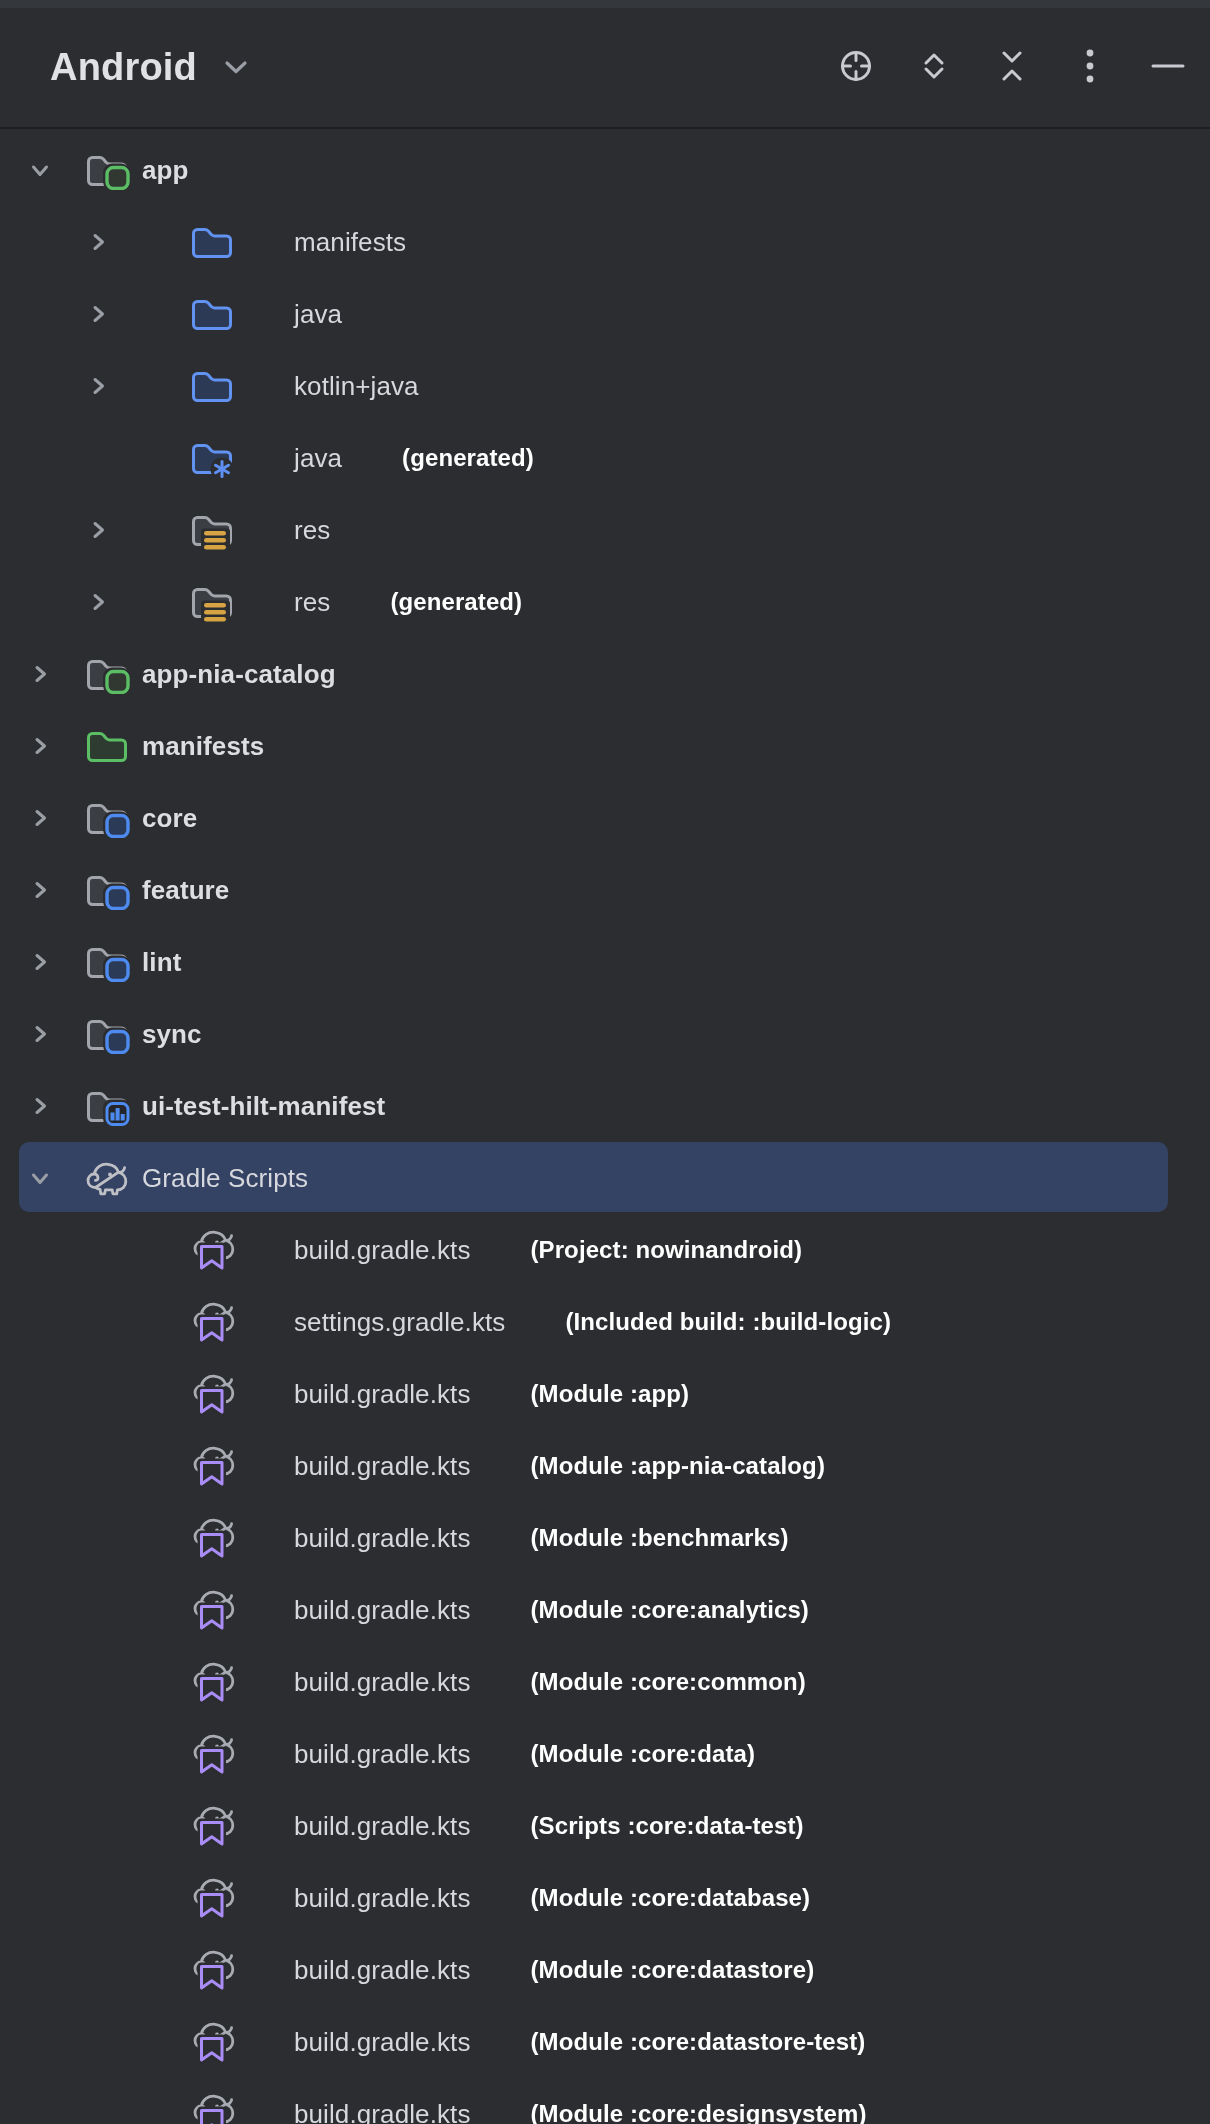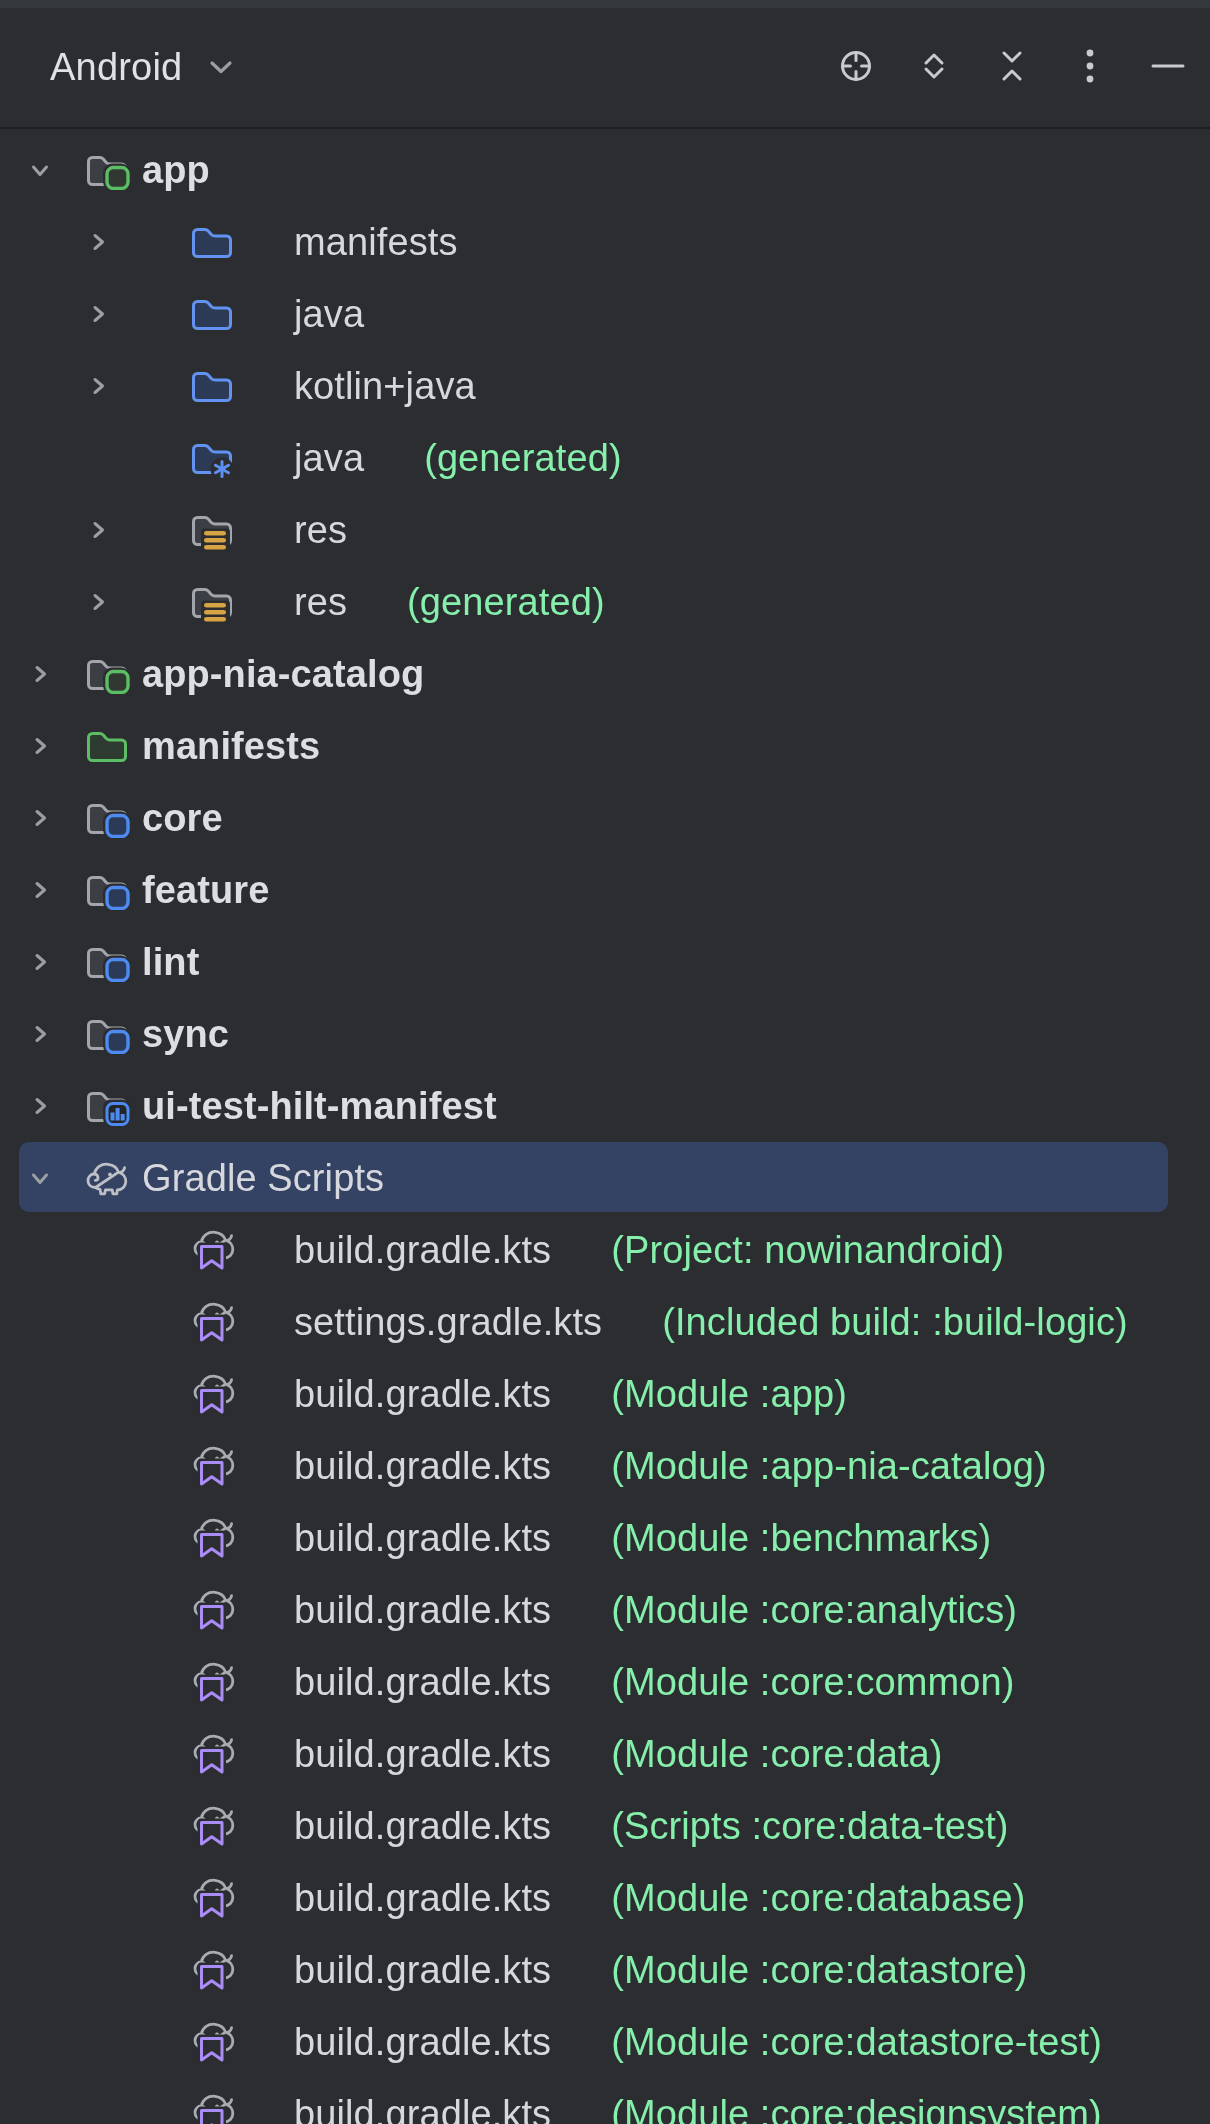--- a/index.html
+++ b/index.html
@@ -3,34 +3,34 @@
 <meta charset="utf-8">
 <style>
   html,body{margin:0;padding:0;background:#2B2D30;}
   body{width:1210px;height:2124px;overflow:hidden;font-family:"Liberation Sans",sans-serif;
        -webkit-font-smoothing:antialiased;}
   .panel{width:1210px;height:2124px;display:flex;flex-direction:column;background:#2B2D30;}
   .top-strip{height:8px;background:#34373B;flex:none;}
   .header{height:119px;flex:none;display:flex;align-items:center;padding:0 14px 0 50px;
           background:#2B2D30;border-bottom:2px solid #1E1F22;}
   .view-switcher{display:flex;align-items:center;cursor:default;}
-  .title{font-size:38px;font-weight:400;color:#DFE1E5;letter-spacing:.2px;}
+  .title{font-size:38px;font-weight:700;color:#DFE1E5;letter-spacing:.2px;}
   .title-chev{margin-left:27px;display:flex;}
   .hdr-actions{margin-left:auto;display:flex;gap:22px;}
   .hdr-btn{width:56px;height:56px;display:flex;align-items:center;justify-content:center;border-radius:10px;}
   .tree{flex:1;overflow:hidden;padding-top:5px;}
   .row{height:72px;display:flex;align-items:center;position:relative;white-space:nowrap;}
   .row.lvl0{padding-left:22px;}
   .row.lvl1{padding-left:80px;gap:47px;}
   .sel-bg{position:absolute;left:19px;right:42px;top:0;bottom:2px;background:#344264;border-radius:10px;z-index:0;}
   .chev{width:36px;flex:none;display:flex;justify-content:center;align-items:center;z-index:1;}
   .node-icon{width:46px;flex:none;margin-left:26px;margin-right:12px;display:flex;align-items:center;justify-content:center;z-index:1;}
-  .lbl{font-size:38px;color:#D6D8DD;z-index:1;letter-spacing:.1px;}
+  .lbl{font-size:26px;color:#D6D8DD;z-index:1;letter-spacing:.1px;}
   .lbl.bold{font-weight:700;color:#DCDEE2;}
-  .qual{font-size:38px;color:#86efac;margin-left:13px;z-index:1;letter-spacing:.1px;}
+  .qual{font-size:24px;color:#ffffff;margin-left:13px;z-index:1;letter-spacing:.1px;font-weight:bold;}
 </style>
 </head>
 <body>
 
 <div class="panel">
   <div class="top-strip"></div>
   <div class="header">
     <div class="view-switcher">
       <span class="title">Android</span>
       <span class="title-chev">

